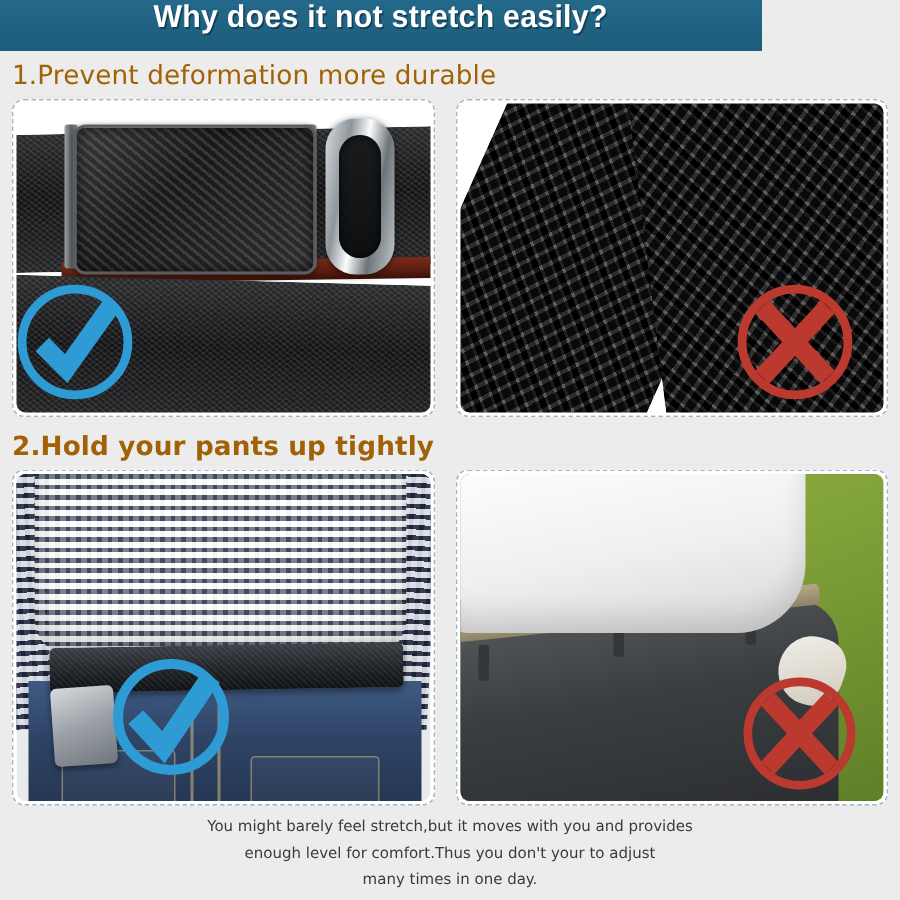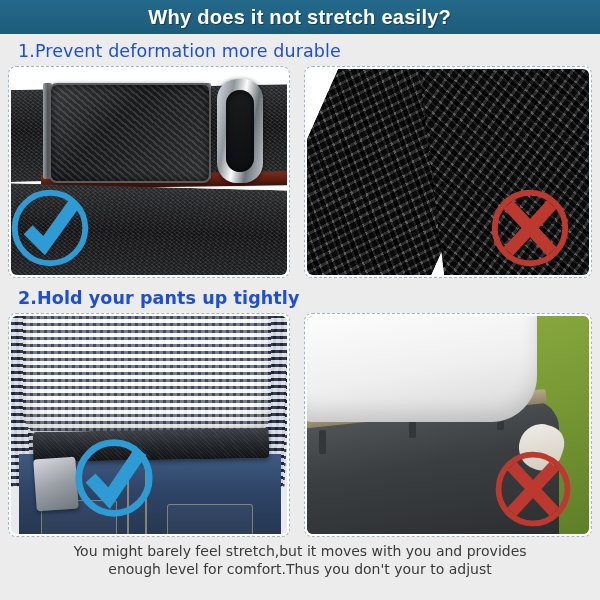--- a/index.html
+++ b/index.html
@@ -17,44 +17,44 @@
     position: relative;
     width: 600px;
     height: 600px;
     background: #ececec;
   }
 
   
   .header-bar {
     position: absolute;
     left: 0; top: 0;
-    width: 600px;
+    width: 508px;
     height: 34px;
     background: #1f6180;
     background: linear-gradient(180deg, #24698a 0%, #1d5c7b 100%);
     display: flex;
-    align-items: center;
+    align-items: flex-start;
     justify-content: center;
   }
   .header-title {
     color: #ffffff;
     font-size: 21px;
     font-weight: bold;
     letter-spacing: 0.2px;
     text-shadow: 1px 1px 0 rgba(12,45,62,0.65);
     font-family: "Liberation Sans", sans-serif;
     transform: scaleX(0.96);
   }
 
   
   .section-heading {
     position: absolute;
-    left: 18px;
+    left: 8px;
     font-size: 17.5px;
-    color: #1d4ed8;
+    color: #a16207;
     font-family: "DejaVu Sans", sans-serif;
     letter-spacing: 0.1px;
     white-space: nowrap;
   }
   #heading-1 { top: 41px; }
   #heading-2 { top: 288px; font-weight: bold; }
 
   
   .panel {
     position: absolute;
@@ -291,21 +291,21 @@
   #mark-check-2 { left: 72px;  top: 436px; width: 84px; height: 84px; }
   #mark-x-2     { left: 492px; top: 448px; width: 82px; height: 82px; }
 
   
   .caption {
     position: absolute;
     left: 0; top: 543px;
     width: 600px;
     text-align: center;
     color: #3a3a3a;
-    font-size: 14px;
+    font-size: 10px;
     line-height: 17.5px;
     font-family: "DejaVu Sans", sans-serif;
   }
   .caption-line { display: block; }
 </style>
 </head>
 <body>
 
 <div class="infographic">
 
@@ -403,15 +403,16 @@
   <div class="mark" id="mark-x-2">
     <svg viewBox="0 0 100 100" width="82" height="82" aria-hidden="true">
       <circle cx="50" cy="50" r="42" fill="none" stroke="#bc392f" stroke-width="7"></circle>
       <path d="M24 22 L76 78 M76 22 L24 78" fill="none" stroke="#bc392f" stroke-width="15" stroke-linecap="butt"></path>
     </svg>
   </div>
 
   <div class="caption">
     <span class="caption-line">You might barely feel stretch,but it moves with you and provides</span>
     <span class="caption-line">enough level for comfort.Thus you don't your to adjust</span>
+    <span class="caption-line">many times in one day.</span>
   </div>
 
 </div>
 
 </body></html>

